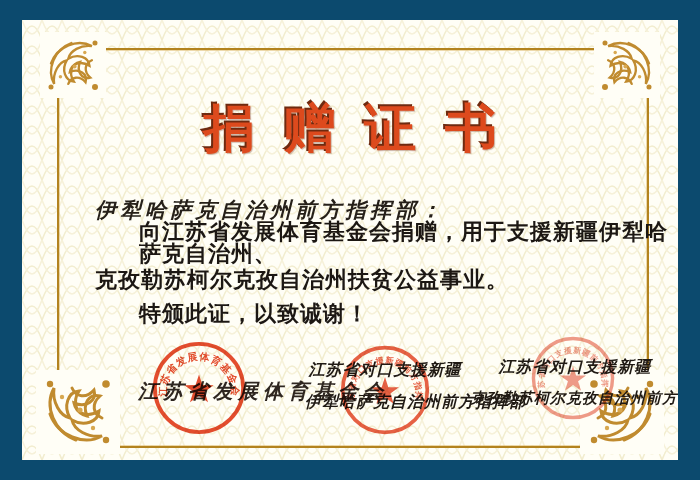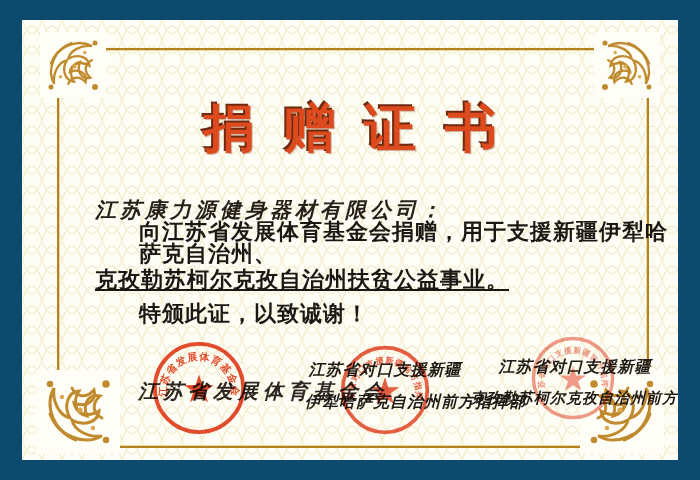--- a/index.html
+++ b/index.html
@@ -32,21 +32,21 @@
   }
   .recipient{
     position:absolute;left:73px;top:176px;font-size:21px;color:#262019;
     font-style:italic;font-weight:600;letter-spacing:4px;
   }
   .body-line{
     position:absolute;left:73px;width:534px;font-size:22px;font-weight:bold;
     color:#1c1713;letter-spacing:1px;line-height:1;
   }
   .bl-1{top:200px;padding-left:44px;}
-  .bl-2{top:248px;text-decoration:underline;}
+  .bl-2{top:248px;}
   .bl-3{top:282px;padding-left:44px;}
   .sig-row{position:absolute;left:0;top:315px;width:100%;height:110px;}
   .stamp{position:absolute;mix-blend-mode:multiply;}
   .stamp svg{width:100%;height:100%;display:block;}
   .stamp-left{left:129px;top:5px;width:96px;height:96px;}
   .stamp-mid{left:317px;top:9px;width:92px;height:92px;}
   .stamp-right{left:508px;top:0px;width:86px;height:86px;opacity:.55;}
   .logo{position:absolute;left:64px;top:22px;width:48px;height:48px;}
   .logo svg{width:100%;height:100%;display:block;}
   .sig-script{
@@ -112,21 +112,21 @@
         </svg>
     </div>
     <div class="corner br">
       <svg viewBox="0 0 84 84">
           <use href="#flourish"></use>
         </svg>
     </div>
 
     <h1 class="title">捐赠证书</h1>
 
-    <div class="recipient">江苏康力源健身器材有限公司：</div>
+    <div class="recipient">伊犁哈萨克自治州前方指挥部：</div>
     <div class="body-line bl-1">向江苏省发展体育基金会捐赠，用于支援新疆伊犁哈萨克自治州、</div>
     <div class="body-line bl-2">克孜勒苏柯尔克孜自治州扶贫公益事业。</div>
     <div class="body-line bl-3">特颁此证，以致诚谢！</div>
 
     <div class="sig-row">
 
       <div class="sig-script">江苏省发展体育基金会</div>
 
       <div class="sig-col col-mid">
         <div class="l1">江苏省对口支援新疆</div>

